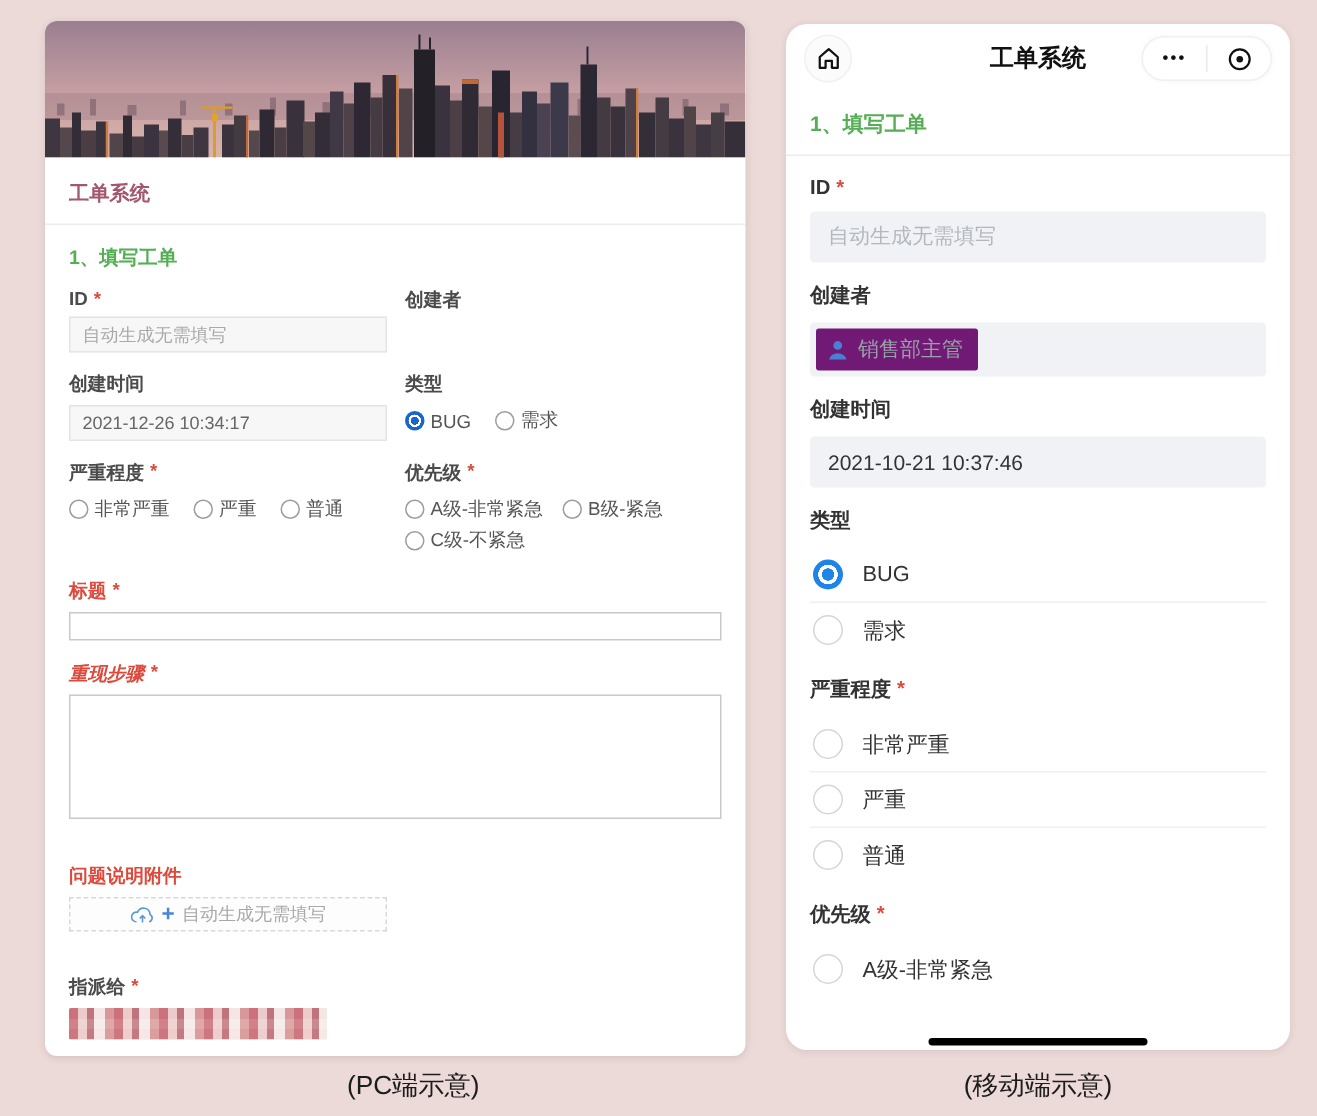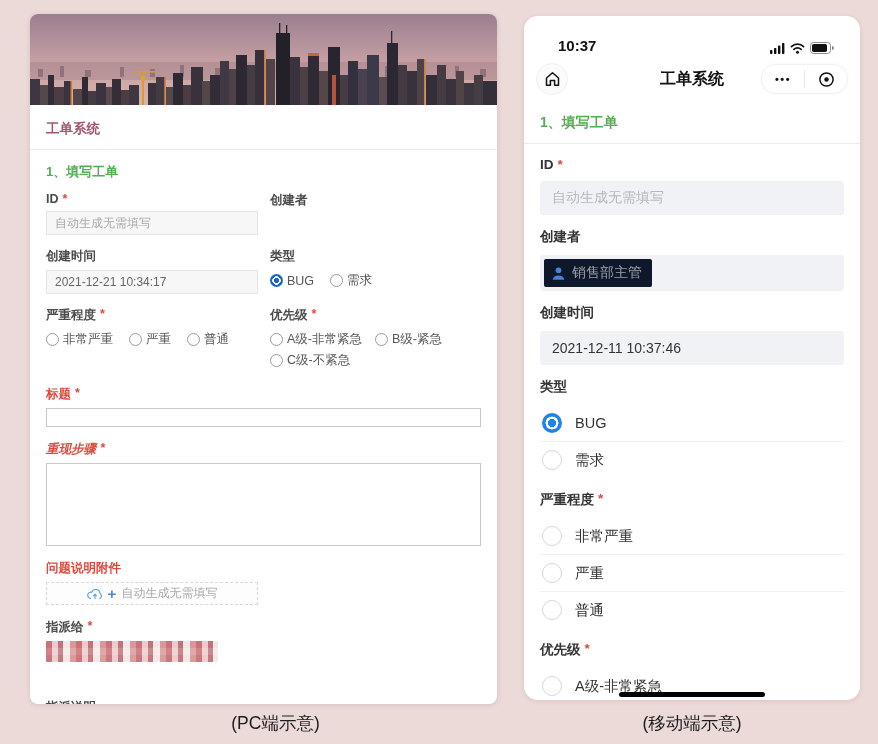--- a/index.html
+++ b/index.html
@@ -72,21 +72,21 @@
   .cap-div { width:1px; height:18px; background:#e9e9e9; }
   .more-dots { font-size:11px; letter-spacing:1.5px; color:#111; font-weight:bold; }
   .m-body { padding:0 16px; }
   .m-section { font-size:14px; font-weight:bold; color:#54ae54; padding:12px 0 11px; }
   .m-lbl { font-size:13.5px; font-weight:bold; color:#333; margin:13px 0 9px; display:flex; gap:4px; }
   .m-inp { background:#f1f2f5; border-radius:3px; min-height:34px; display:flex;
     align-items:center; padding:6px 12px; font-size:14px; }
   .m-inp .ph { color:#b3b8c0; }
   .m-inp .val { color:#333; }
   .m-creator { padding:4px; }
-  .chip { display:inline-flex; align-items:center; gap:6px; background:#0f172a;
+  .chip { display:inline-flex; align-items:center; gap:6px; background:#701a75;
     padding:5px 10px 5px 7px; border-radius:2px; font-size:14px; color:#9aa0a8; }
   .m-opts { margin-bottom:2px; }
   .m-opt { display:flex; align-items:center; gap:13px; padding:8px 2px; font-size:14.5px; color:#333; cursor:pointer; }
   .m-opts .m-opt:not(:last-child){ border-bottom:1px solid #f0f0f0; }
   .m-rb { width:20px; height:20px; border-radius:50%; border:1px solid #d4d6da; background:#fff; flex:0 0 auto; }
   .m-rb.sel { border:none;
     background:radial-gradient(circle,#1f84ea 0 4px,#fff 4.2px 6.4px,#1f84ea 6.6px 10px); }
   .home-indicator { position:absolute; bottom:3px; left:50%; transform:translateX(-50%);
     width:146px; height:5px; background:#000; border-radius:3px; }
 
@@ -214,21 +214,21 @@
         <div class="lbl">
           <span>创建者</span>
         </div>
       </div>
 
       <div class="cell">
         <div class="lbl">
           <span>创建时间</span>
         </div>
         <div class="inp-gray">
-          <span class="val">2021-12-21 10:34:17</span>
+          <span class="val">2021-12-26 10:34:17</span>
         </div>
       </div>
       <div class="cell">
         <div class="lbl">
           <span>类型</span>
         </div>
         <div class="prow">
           <span class="pradio">
             <span class="rb sel"></span>
             <span>BUG</span>
@@ -287,68 +287,47 @@
         <span class="req">*</span>
     </div>
     <div class="inp-line"></div>
 
     <div class="lbl red" style="margin-top:14px;font-style:italic;">
       <span>重现步骤</span>
         <span class="req">*</span>
     </div>
     <div class="pc-textarea"></div>
 
-    <div class="lbl red" style="margin-top:14px;">
+    <div class="lbl red" style="margin-top:30px;">
       <span>问题说明附件</span>
     </div>
     <div class="upload-box">
       <svg width="16" height="12" viewBox="0 0 16 12">
         <path d="M4 10.5 a3.2 3.2 0 1 1 .7-6.3 A4.3 4.3 0 0 1 13 5.6 a2.7 2.7 0 0 1-.6 5" fill="none" stroke="#5b9bd5" stroke-width="1.1"></path>
         <path d="M8 11 V6.5 M6.2 8.2 L8 6.4 L9.8 8.2" fill="none" stroke="#5b9bd5" stroke-width="1.1"></path>
       </svg>
       <span class="plus">+</span>
       <span>自动生成无需填写</span>
     </div>
 
-    <div class="lbl" style="margin-top:14px;">
+    <div class="lbl" style="margin-top:29px;">
       <span>指派给</span>
         <span class="req">*</span>
     </div>
     <div class="mosaic"></div>
     <div class="assign-gap"></div>
 
     <div class="lbl">
       <span>指派说明</span>
     </div>
 
   </div>
 </div>
 
 <div class="m-panel">
-  <div class="m-status">
-    <span class="m-time">10:37</span>
-    <span class="m-sicons">
-      <svg width="15" height="11" viewBox="0 0 15 11">
-        <rect x="0" y="7" width="2.4" height="4" rx="0.8" fill="#111"></rect>
-        <rect x="4" y="5" width="2.4" height="6" rx="0.8" fill="#111"></rect>
-        <rect x="8" y="2.6" width="2.4" height="8.4" rx="0.8" fill="#111"></rect>
-        <rect x="12" y="0" width="2.4" height="11" rx="0.8" fill="#111"></rect>
-      </svg>
-      <svg width="15" height="11" viewBox="0 0 15 11">
-        <path d="M1.4 3.7 a8.6 8.6 0 0 1 12.2 0" fill="none" stroke="#111" stroke-width="1.7" stroke-linecap="round"></path>
-        <path d="M3.9 6.4 a5.1 5.1 0 0 1 7.2 0" fill="none" stroke="#111" stroke-width="1.7" stroke-linecap="round"></path>
-        <circle cx="7.5" cy="9.3" r="1.5" fill="#111"></circle>
-      </svg>
-      <svg width="24" height="12" viewBox="0 0 24 12">
-        <rect x="0.5" y="0.5" width="20" height="11" rx="3" fill="none" stroke="#8a8a8a"></rect>
-        <rect x="2" y="2" width="15" height="8" rx="1.8" fill="#111"></rect>
-        <path d="M22 4 a2 2 0 0 1 0 4" fill="#8a8a8a"></path>
-      </svg>
-    </span>
-  </div>
 
   <div class="m-nav">
     <span class="m-nav-title">工单系统</span>
     <div class="home-btn">
       <svg width="17" height="16" viewBox="0 0 17 16">
         <path d="M2.5 7 L8.5 1.8 L14.5 7 V14.2 H10.6 V9.6 H6.4 V14.2 H2.5 Z" fill="none" stroke="#111" stroke-width="1.5" stroke-linejoin="round"></path>
       </svg>
     </div>
     <div class="capsule">
       <span class="cap-half">
@@ -388,21 +367,21 @@
           <path d="M1.8 14.6 a6.3 5.4 0 0 1 12.4 0 z" fill="#4a7fd6"></path>
         </svg>
         <span>销售部主管</span>
       </span>
     </div>
 
     <div class="m-lbl">
       <span>创建时间</span>
     </div>
     <div class="m-inp">
-      <span class="val">2021-12-11 10:37:46</span>
+      <span class="val">2021-10-21 10:37:46</span>
     </div>
 
     <div class="m-lbl">
       <span>类型</span>
     </div>
     <div class="m-opts">
       <div class="m-opt">
         <span class="m-rb sel"></span>
         <span>BUG</span>
       </div>

